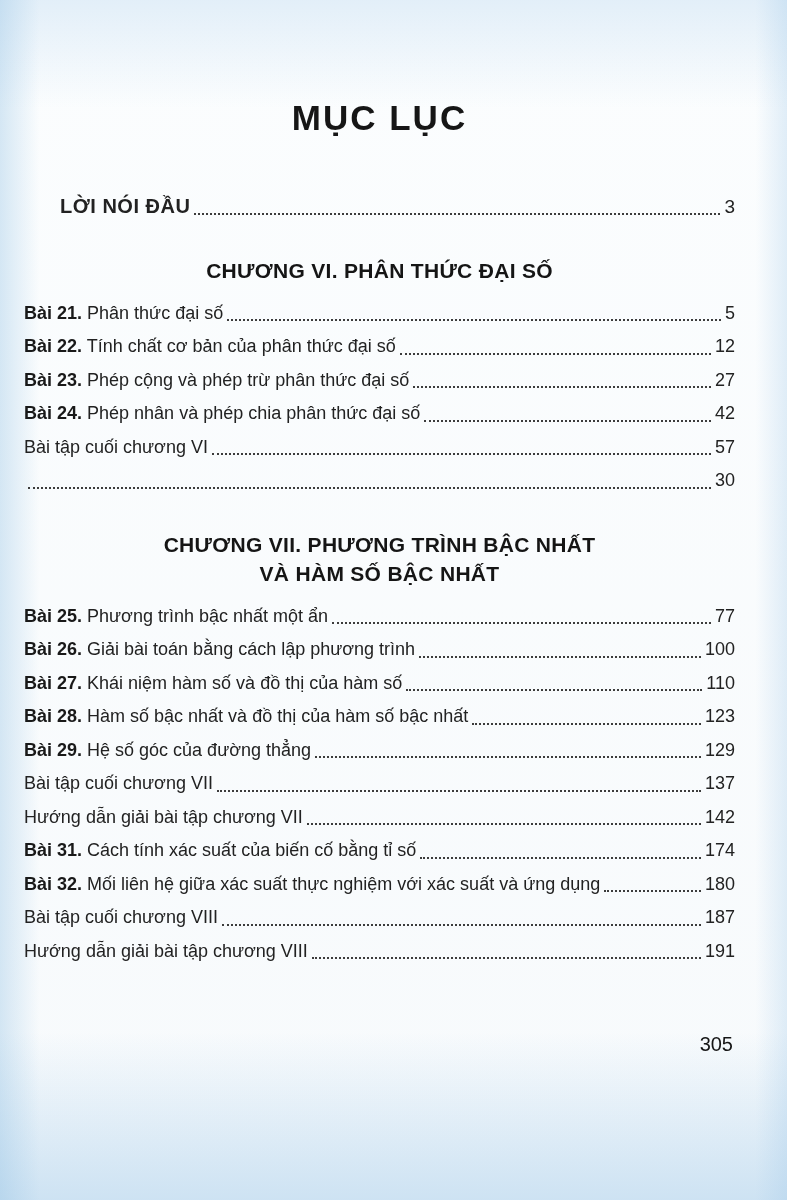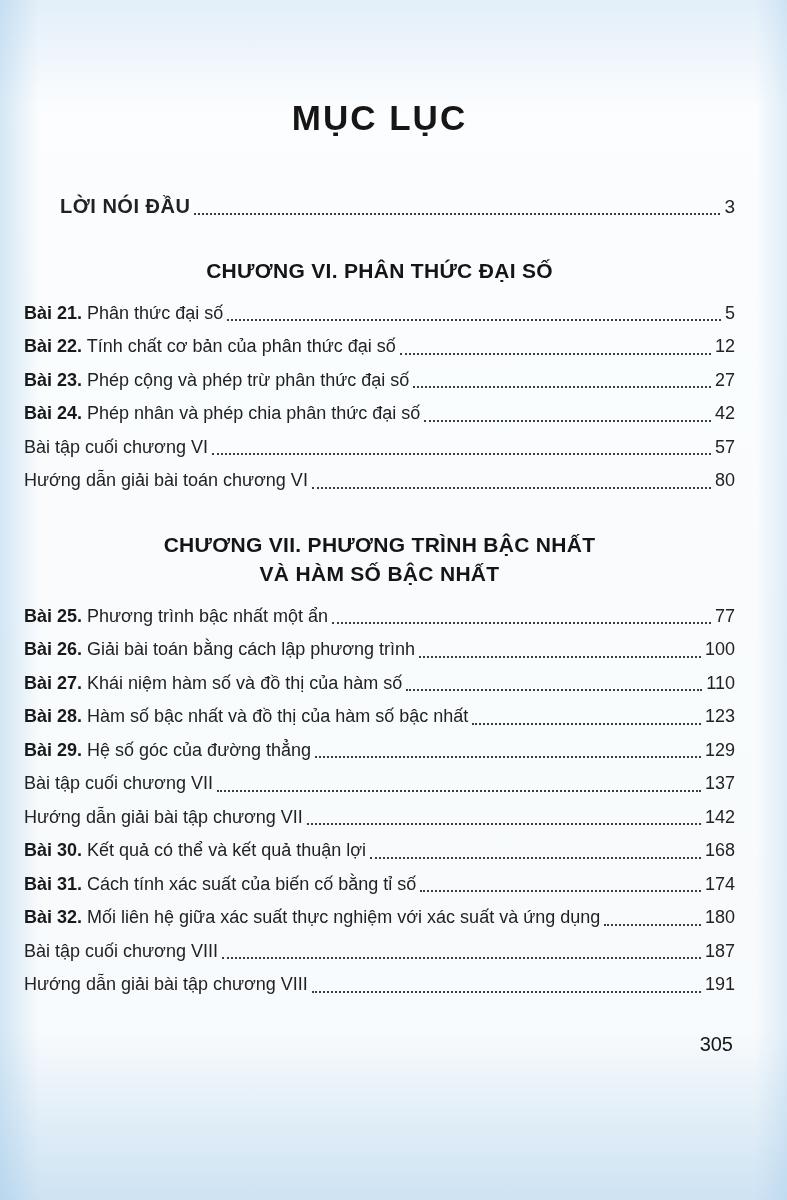--- a/index.html
+++ b/index.html
@@ -108,23 +108,22 @@
         <span class="lbl"><b>Bài 24.</b><span> Phép nhân và phép chia phân thức đại số </span></span>
         <span class="leader"></span>
         <span class="pg">42</span>
       </div>
       <div class="entry">
         <span class="lbl"><span>Bài tập cuối chương VI </span></span>
         <span class="leader"></span>
         <span class="pg">57</span>
       </div>
       <div class="entry">
-        <span class="lbl"><span>Hướng dẫn giải bài toán chương VI </span></span>
         <span class="leader"></span>
-        <span class="pg">80</span>
+        <span class="pg">30</span>
       </div>
       <h2 class="chapter-heading">
         <div>CHƯƠNG VII. PHƯƠNG TRÌNH BẬC NHẤT</div>
         <div>VÀ HÀM SỐ BẬC NHẤT</div>
       </h2>
       <div class="entry">
         <span class="lbl"><b>Bài 25.</b><span> Phương trình bậc nhất một ẩn </span></span>
         <span class="leader"></span>
         <span class="pg">77</span>
       </div>
@@ -152,25 +151,20 @@
         <span class="lbl"><span>Bài tập cuối chương VII </span></span>
         <span class="leader"></span>
         <span class="pg">137</span>
       </div>
       <div class="entry">
         <span class="lbl"><span>Hướng dẫn giải bài tập chương VII </span></span>
         <span class="leader"></span>
         <span class="pg">142</span>
       </div>
       <div class="entry">
-        <span class="lbl"><b>Bài 30.</b><span> Kết quả có thể và kết quả thuận lợi </span></span>
-        <span class="leader"></span>
-        <span class="pg">168</span>
-      </div>
-      <div class="entry">
         <span class="lbl"><b>Bài 31.</b><span> Cách tính xác suất của biến cố bằng tỉ số </span></span>
         <span class="leader"></span>
         <span class="pg">174</span>
       </div>
       <div class="entry">
         <span class="lbl"><b>Bài 32.</b><span> Mối liên hệ giữa xác suất thực nghiệm với xác suất và ứng dụng </span></span>
         <span class="leader"></span>
         <span class="pg">180</span>
       </div>
       <div class="entry">

